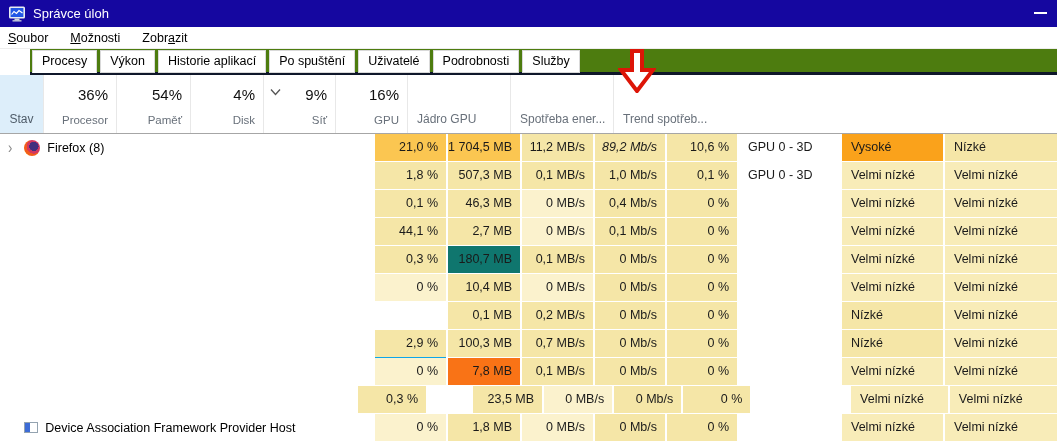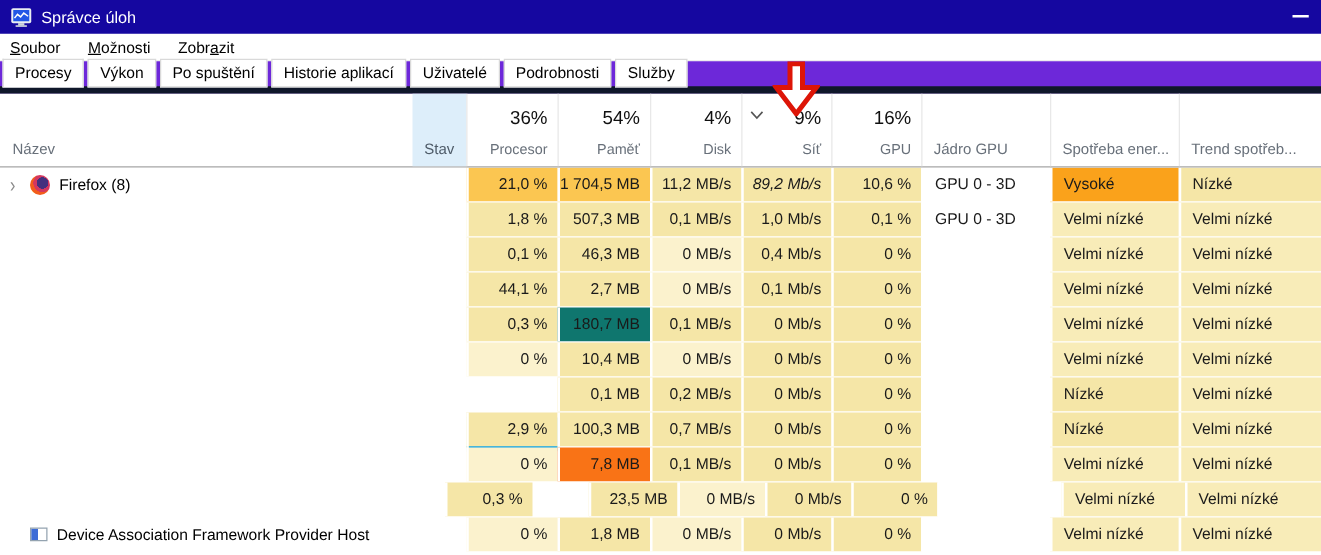--- a/index.html
+++ b/index.html
@@ -11,21 +11,21 @@
   
   .titlebar{height:27px;background:#1507a0;display:flex;align-items:center;padding-left:8px;position:relative;}
   .titlebar .ttl{color:#fff;font-size:13px;margin-left:7px;}
   .tm-icon{width:18px;height:16px;display:inline-block;}
   .min-btn{position:absolute;right:10px;top:12px;width:13px;height:2px;background:#fff;}
   
   .menubar{height:22px;display:flex;align-items:center;padding-left:8px;gap:22px;border-bottom:1px solid #ededed;background:#fff;}
   .menu-item{font-size:12.5px;color:#000;cursor:default;}
   .menu-item u{text-decoration:underline;}
   
-  .tabbar{height:26px;display:flex;align-items:flex-end;border-bottom:6px solid #0f172a;padding-left:2px;background:#6d28d9;}
+  .tabbar{height:26px;display:flex;align-items:flex-end;border-bottom:3px solid #0f172a;padding-left:2px;background:#4d7c0f;margin-left:30px;}
   .tab{font-size:12.5px;color:#000;background:#fff;border:1px solid #d9d9d9;padding:3px 9px 4px;margin-right:3px;margin-bottom:-1px;white-space:nowrap;}
   .tab.active{border-bottom-color:#fff;}
   
   .colheader{height:59px;display:flex;border-bottom:1px solid #a6a6a6;background:#fff;position:relative;}
   .h-name{display:flex;align-items:flex-end;padding:0 0 7px 10px;font-size:12px;color:#68707a;}
   .h-stav{background:#ddeefa;display:flex;align-items:flex-end;justify-content:center;padding-bottom:7px;font-size:12px;color:#4e5b68;}
   .h-metric{display:flex;flex-direction:column;justify-content:space-between;align-items:flex-end;
     padding:12px 8px 7px 0;border-left:1px solid #e8e8e8;position:relative;}
   .h-metric .pct{font-size:15px;color:#101010;line-height:1;}
   .h-metric .lbl{font-size:11.5px;color:#68707a;line-height:1;}
@@ -70,29 +70,28 @@
 
   <div class="menubar">
     <span class="menu-item"><span></span><u>S</u><span>oubor</span></span>
     <span class="menu-item"><span></span><u>M</u><span>ožnosti</span></span>
     <span class="menu-item"><span>Zobr</span><u>a</u><span>zit</span></span>
   </div>
 
   <div class="tabbar">
     <div class="tab active">Procesy</div>
     <div class="tab">Výkon</div>
+    <div class="tab">Historie aplikací</div>
     <div class="tab">Po spuštění</div>
-    <div class="tab">Historie aplikací</div>
     <div class="tab">Uživatelé</div>
     <div class="tab">Podrobnosti</div>
     <div class="tab">Služby</div>
   </div>
 
   <div class="colheader">
-    <div class="h-name w-name">Název</div>
     <div class="h-stav w-stav">Stav</div>
     <div class="h-metric w-cpu">
       <span class="pct">36%</span>
       <span class="lbl">Procesor</span>
     </div>
     <div class="h-metric w-mem">
       <span class="pct">54%</span>
       <span class="lbl">Paměť</span>
     </div>
     <div class="h-metric w-disk">

